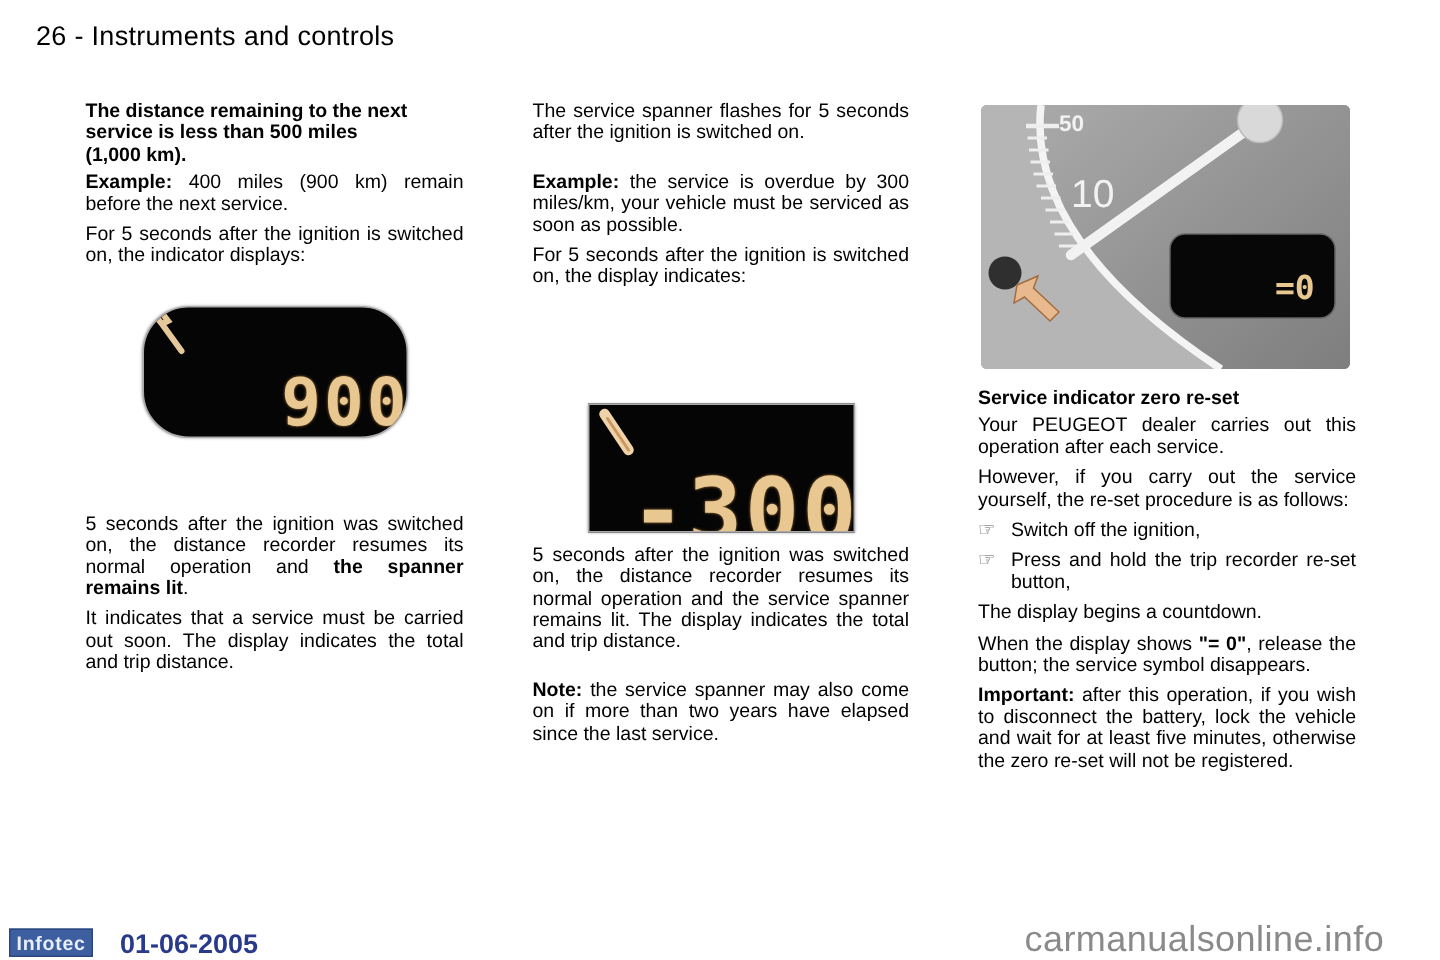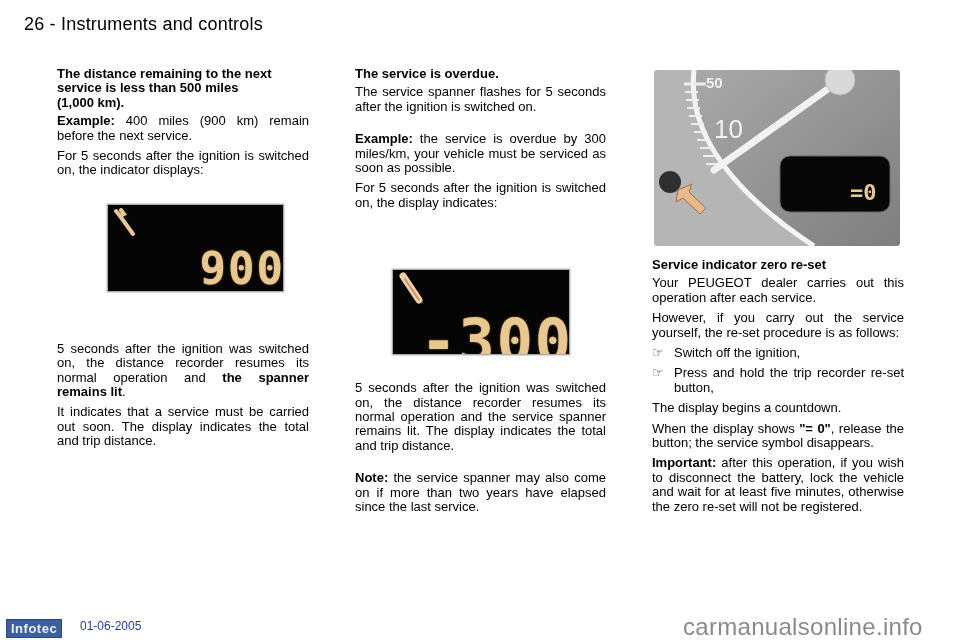--- a/index.html
+++ b/index.html
@@ -10,28 +10,28 @@
   .col p { margin:0 0 6px 0; text-align:justify; text-align-last:left; }
   .col .h { font-weight:bold; margin-bottom:4px; }
   .b { font-weight:bold; }
   .col1 { left:57px; top:67px; width:252px; }
   .col2 { left:355px; top:67px; width:251px; }
   .col3 { left:652px; top:258px; width:252px; }
   .lcd { position:absolute; background:#050505; border:1px solid #aaa; box-shadow:0 0 2px #999; overflow:hidden; }
   .lcd .wrench { position:absolute; }
   .lcd .digits { position:absolute; font-family:"DejaVu Sans Mono", monospace; font-weight:bold; color:#e8c890;
                  letter-spacing:2px; text-shadow:0 0 2px #b07a40; }
-  .lcd1 { left:107px; top:204px; width:175px; height:86px; }
+  .lcd1 { left:95px; top:204px; width:175px; height:86px;border-radius:31px; }
   .lcd2 { left:392px; top:269px; width:176px; height:84px; }
   .gauge { position:absolute; left:654px; top:70px; width:246px; height:176px; background:#8f8f8f; border-radius:4px; overflow:hidden; }
   .bullets p { padding-left:22px; text-indent:-22px; }
   .bullet { display:inline-block; width:22px; text-indent:0; color:#555; }
   .footer-badge { position:absolute; left:6px; top:619px; background:#3d5f9f; color:#e8eefa; font-weight:bold;
                   font-size:13px; padding:1px 4px; letter-spacing:0.5px; border:1px solid #2a4780; }
-  .footer-date { position:absolute; left:80px; top:619px; color:#2a3a8a; font-weight:normal; font-size:12px; }
+  .footer-date { position:absolute; left:80px; top:619px; color:#2a3a8a; font-weight:bold; font-size:18px; }
   .watermark { position:absolute; left:683px; top:613px; color:#8a8a8a; font-size:24px; letter-spacing:0.3px; }
 </style>
 </head>
 <body>
 
 <div class="header">26 - Instruments and controls</div>
 
 <div class="col col1">
   <p class="h" style="width:215px;text-align:left;">The distance remaining to the next service is less than 500 miles (1,000 km).</p>
   <p><span class="b">Example:</span><span> 400 miles (900 km) remain before the next service.</span></p>
@@ -42,21 +42,20 @@
 </div>
 
 <div class="lcd lcd1">
   <svg class="wrench" style="left:4px;top:3px;" width="26" height="30" viewBox="0 0 26 30">
     <path d="M4 3 L8 8 L12 6 L9 2 M8 8 L21 26" stroke="#e6c79a" stroke-width="4" stroke-linecap="round" fill="none"></path>
   </svg>
   <div class="digits" style="right:-2px;top:38px;font-size:44px;">900</div>
 </div>
 
 <div class="col col2">
-  <p class="h">The service is overdue.</p>
   <p style="margin-bottom:18px;">The service spanner flashes for 5 seconds after the ignition is switched on.</p>
   <p><span class="b">Example:</span><span> the service is overdue by 300 miles/km, your vehicle must be serviced as soon as possible.</span></p>
   <p>For 5 seconds after the ignition is switched on, the display indicates:</p>
   <div style="height:165px;"></div>
   <p style="margin-bottom:18px;">5 seconds after the ignition was switched on, the distance recorder resumes its normal operation and the service spanner remains lit. The display indicates the total and trip distance.</p>
   <p><span class="b">Note:</span><span> the service spanner may also come on if more than two years have elapsed since the last service.</span></p>
 </div>
 
 <div class="lcd lcd2">
   <svg class="wrench" style="left:4px;top:2px;" width="30" height="34" viewBox="0 0 30 34">

